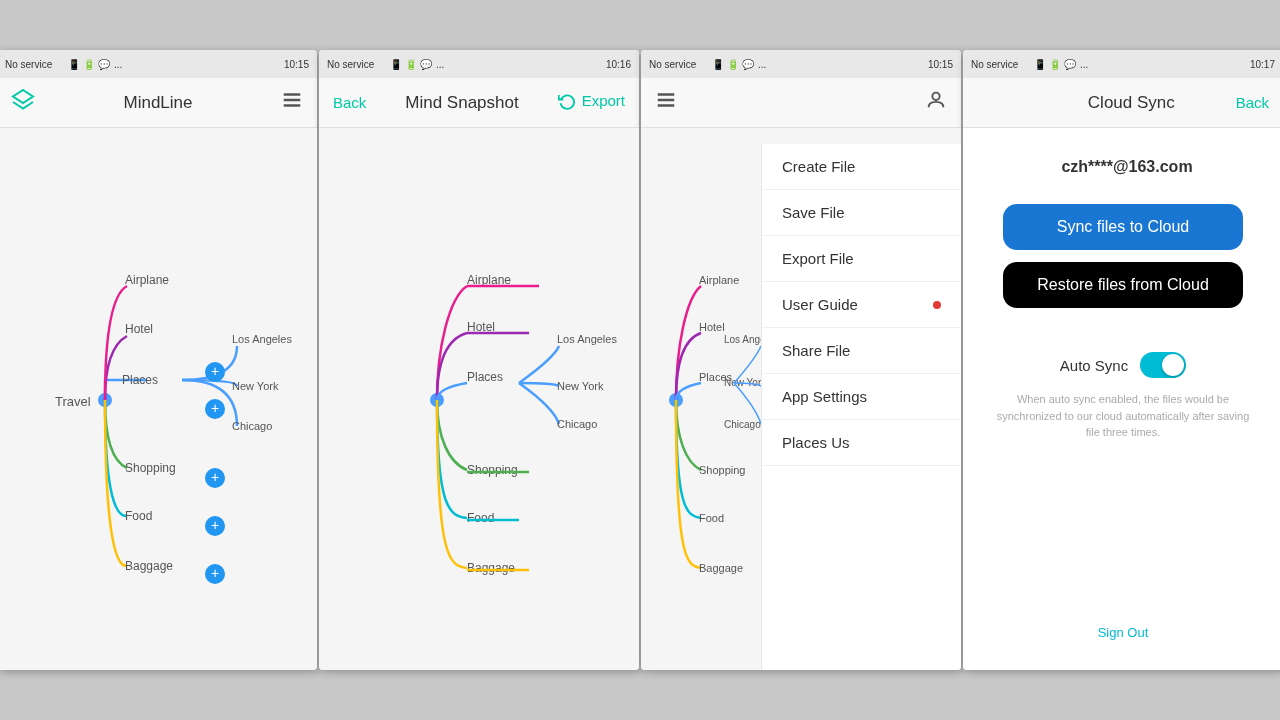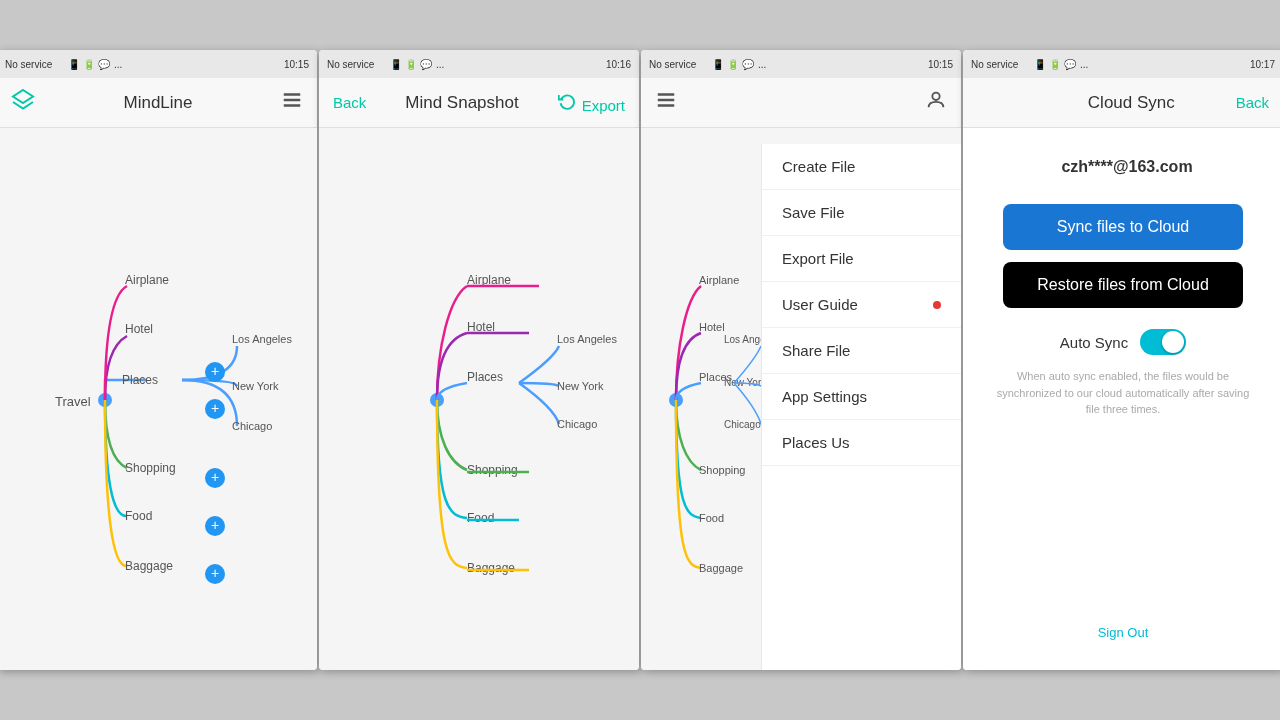--- a/index.html
+++ b/index.html
@@ -124,35 +124,35 @@
     .user-email {
       font-size: 16px;
       font-weight: 600;
       color: #333;
       margin-bottom: 28px;
       margin-left: 8px;
     }
     .sync-btn {
       width: 240px;
       padding: 14px;
-      border-radius: 8px;
+      border-radius: 14px;
       border: none;
       font-size: 16px;
       font-weight: 500;
       color: white;
       cursor: pointer;
       margin-bottom: 12px;
     }
     .sync-btn-blue { background: #1976d2; }
     .sync-btn-dark-blue { background: #000000; }
     .auto-sync-row {
       display: flex;
       align-items: center;
       gap: 12px;
-      margin-top: 9px;
+      margin-top: 32px;
       margin-bottom: 10px;
     }
     .auto-sync-label {
       font-size: 15px;
       color: #333;
     }
     .toggle {
       width: 46px;
       height: 26px;
       background: #00bcd4;
@@ -267,21 +267,21 @@
     <div class="status-bar">
       <span class="status-left">
         <span>No service</span>
         <span>📱 🔋 💬 ...</span>
       </span>
       <span>10:16</span>
     </div>
     <div class="nav-bar">
       <span class="nav-btn">Back</span>
       <span class="nav-title">Mind Snapshot</span>
-      <div style="display:flex;align-items:flex-end;gap:6px;">
+      <div style="display:flex;align-items:flex-start;gap:6px;">
         <span>
           <svg width="18" height="18" viewBox="0 0 24 24" fill="none" stroke="#00c9a7" stroke-width="2.5">
             <polyline points="1,4 1,10 7,10"></polyline>
             <path d="M3.51,15a9,9,0,1,0,.49-4.83"></path>
           </svg>
         </span>
         <span class="nav-btn">Export</span>
       </div>
     </div>
     <div class="mind-map-area">

